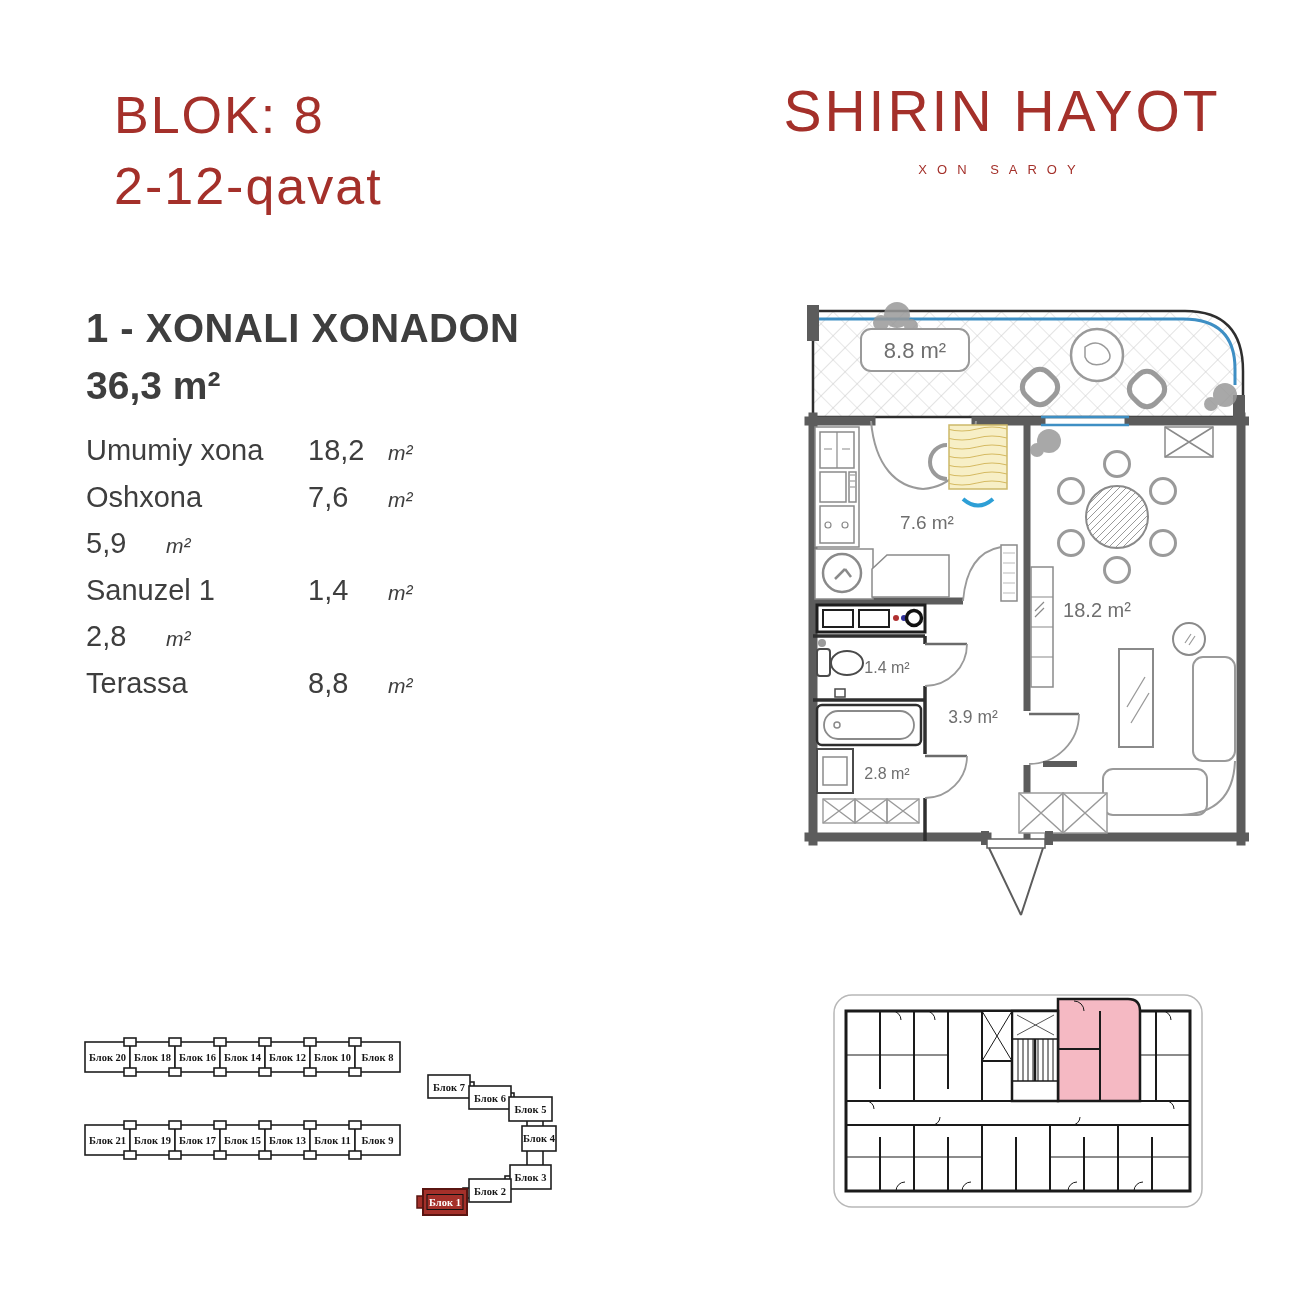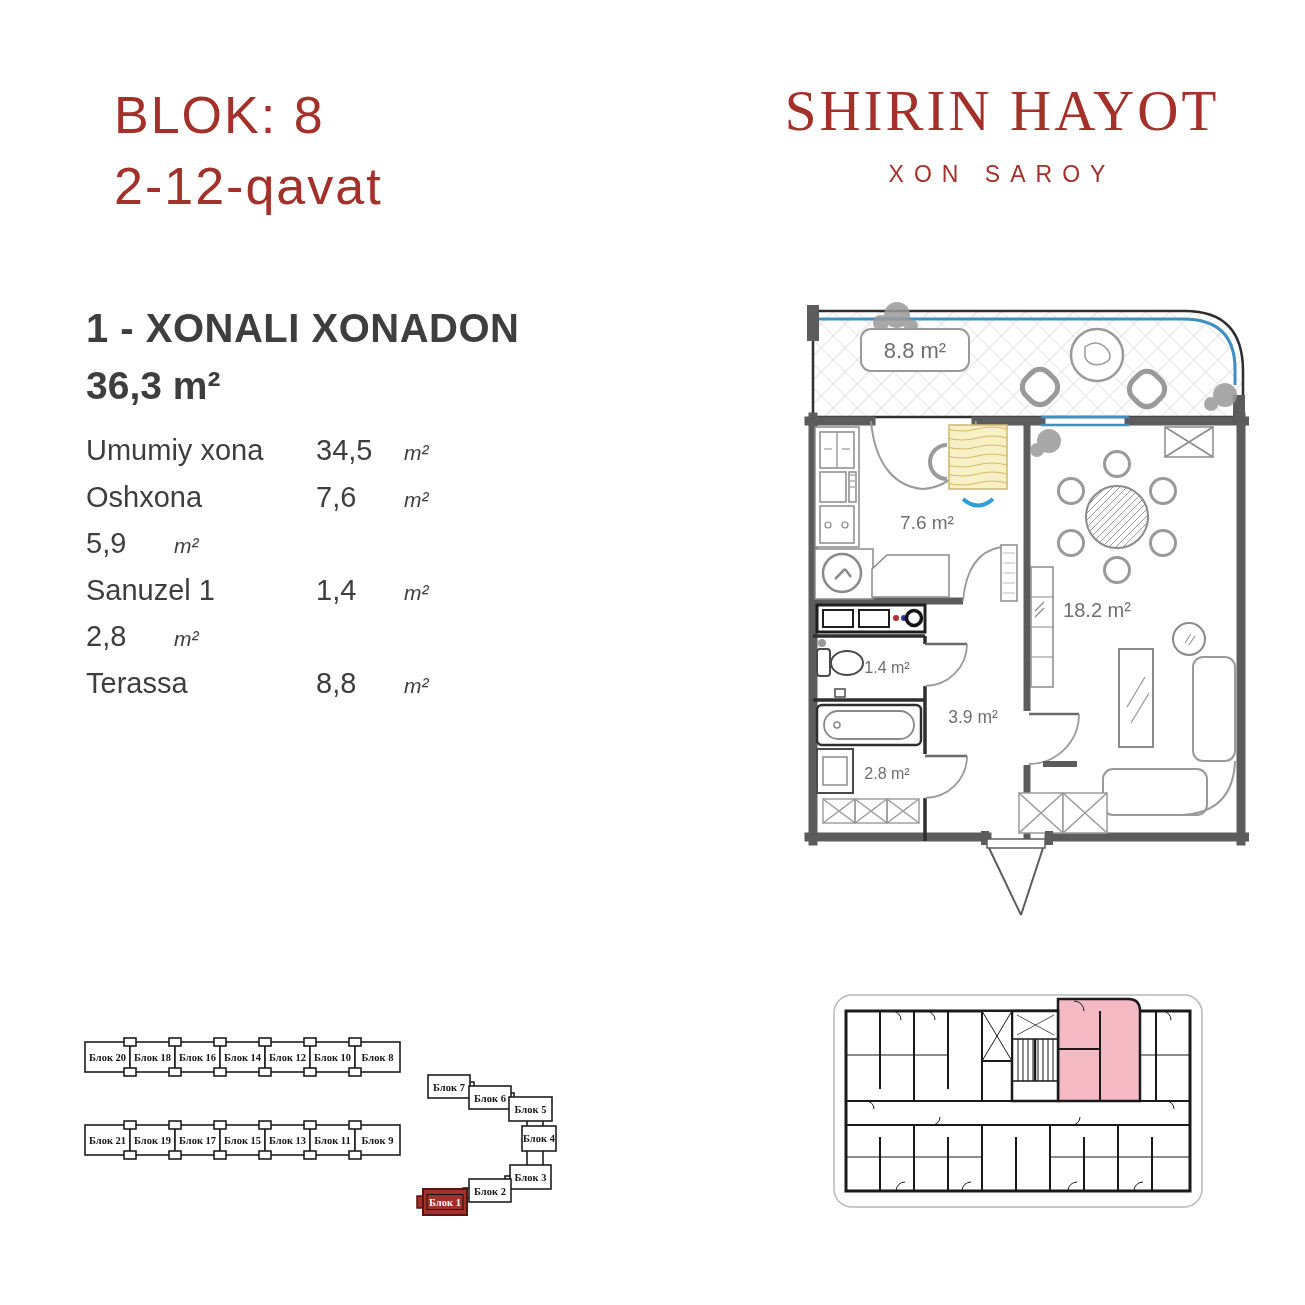--- a/index.html
+++ b/index.html
@@ -5,26 +5,26 @@
   html,body{margin:0;padding:0;}
   body{
     width:1305px;height:1305px;position:relative;background:#ffffff;
     font-family:"Liberation Sans",sans-serif;overflow:hidden;color:#3E3E3E;
   }
   .header-left{
     position:absolute;left:86px;top:80px;color:#A4302A;
     font-size:52px;font-weight:500;letter-spacing:2px;line-height:71px;white-space:pre;margin-left:28px;
   }
   .logo{position:absolute;left:752px;top:78px;width:500px;text-align:center;color:#A4302A;}
-  .logo-name{font-family:Liberation Serif, serif;font-size:57px;letter-spacing:3px;white-space:nowrap;font-weight:400;}
-  .logo-tag{font-size:23px;letter-spacing:10px;margin-top:18px;font-weight:400;}
+  .logo-name{font-family:Liberation Sans, sans-serif;font-size:57px;letter-spacing:3px;white-space:nowrap;font-weight:400;}
+  .logo-tag{font-size:13px;letter-spacing:10px;margin-top:18px;font-weight:400;}
   .apt-title{position:absolute;left:86px;top:306px;font-size:40px;font-weight:bold;letter-spacing:0.5px;}
   .apt-area{position:absolute;left:86px;top:364px;font-size:39px;font-weight:bold;}
   .rooms{position:absolute;left:86px;top:434px;width:420px;}
-  .room-row{display:flex;align-items:baseline;height:46.5px;font-size:29px;gap:8px;}
+  .room-row{display:flex;align-items:baseline;height:46.5px;font-size:29px;}
   .room-label{width:222px;}
   .room-value{width:80px;}
   .room-unit{font-size:21px;font-style:italic;}
   svg.plan{position:absolute;left:797px;top:299px;width:452px;height:622px;}
   svg.sitemap{position:absolute;left:78px;top:1030px;width:500px;height:195px;}
   svg.keyplan{position:absolute;left:822px;top:985px;width:395px;height:233px;}
   .plabel{font-family:"Liberation Sans",sans-serif;fill:#6f6f6f;}
   .blk{font-family:"Liberation Serif",serif;font-weight:bold;font-size:10.5px;fill:#151515;}
   .blkw{font-family:"Liberation Serif",serif;font-weight:bold;font-size:10.5px;fill:#ffffff;}
 </style>
@@ -37,21 +37,21 @@
   <div class="logo-name">SHIRIN HAYOT</div>
   <div class="logo-tag">XON SAROY</div>
 </div>
 
 <div class="apt-title">1 - XONALI XONADON</div>
 <div class="apt-area">36,3 m²</div>
 
 <div class="rooms">
   <div class="room-row">
     <span class="room-label">Umumiy xona</span>
-    <span class="room-value">34,5</span>
+    <span class="room-value">18,2</span>
     <span class="room-unit">m²</span>
   </div>
   <div class="room-row">
     <span class="room-label">Oshxona</span>
     <span class="room-value">7,6</span>
     <span class="room-unit">m²</span>
   </div>
   <div class="room-row">
     <span class="room-value">5,9</span>
     <span class="room-unit">m²</span>

